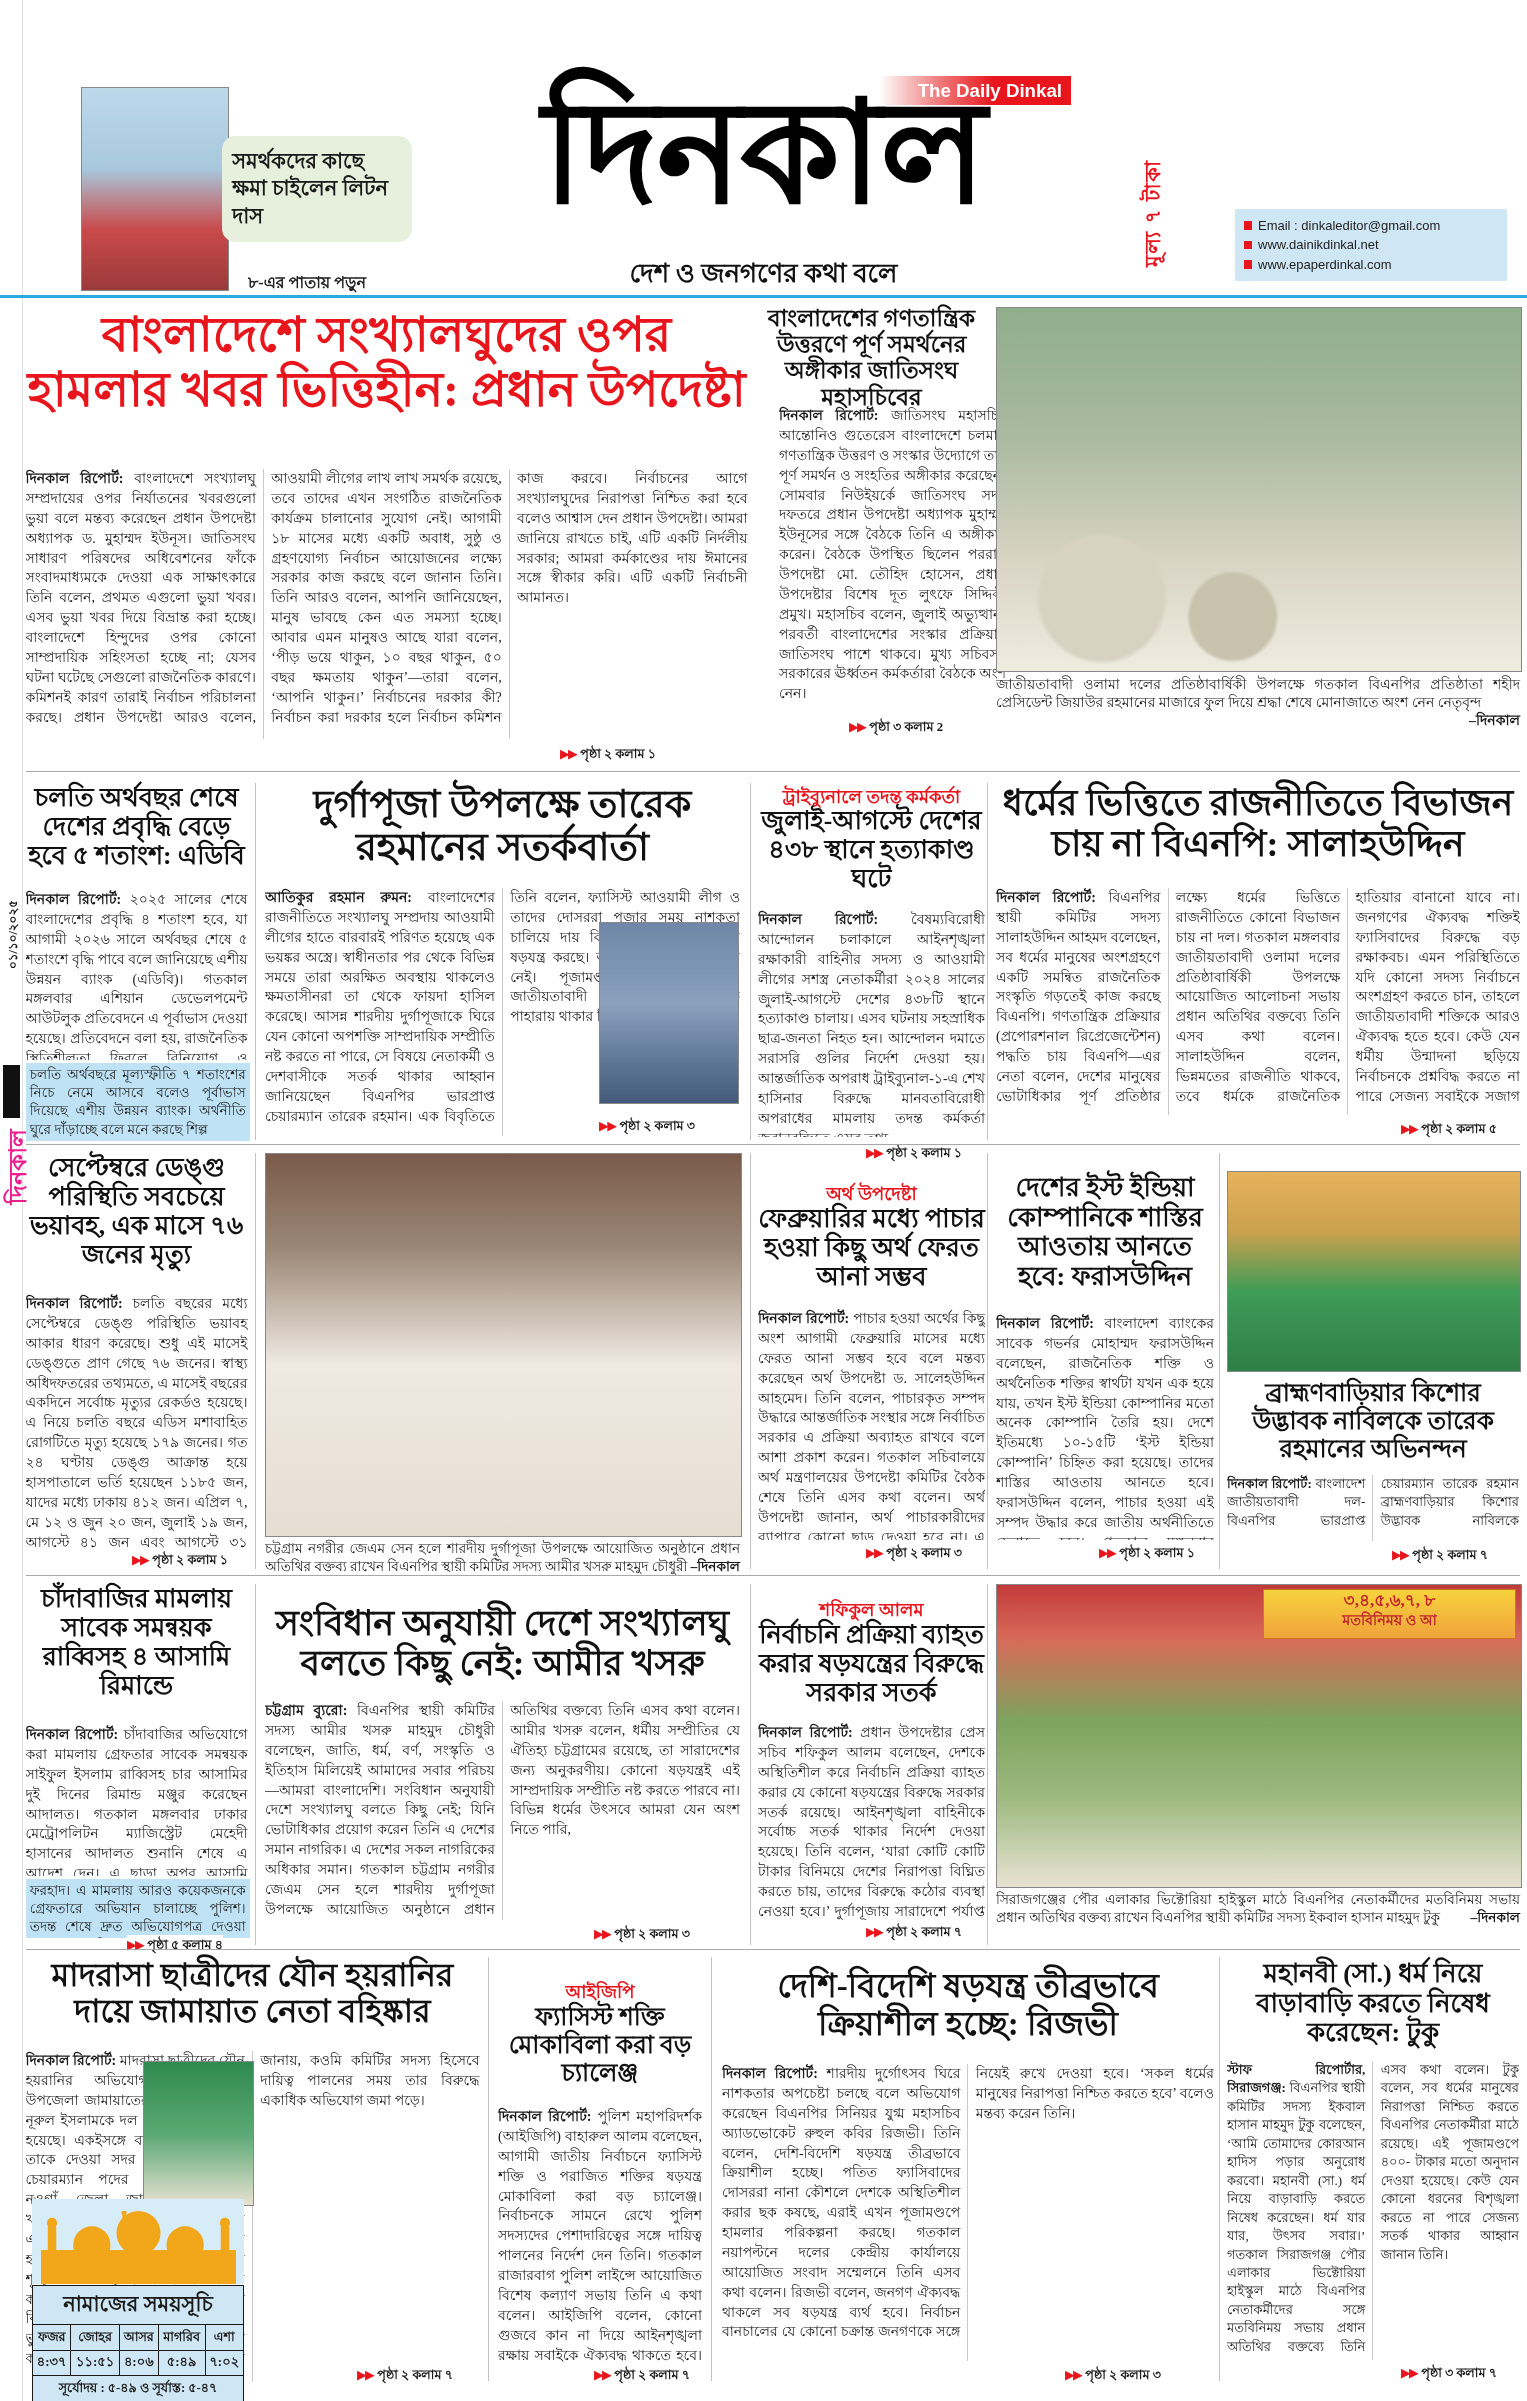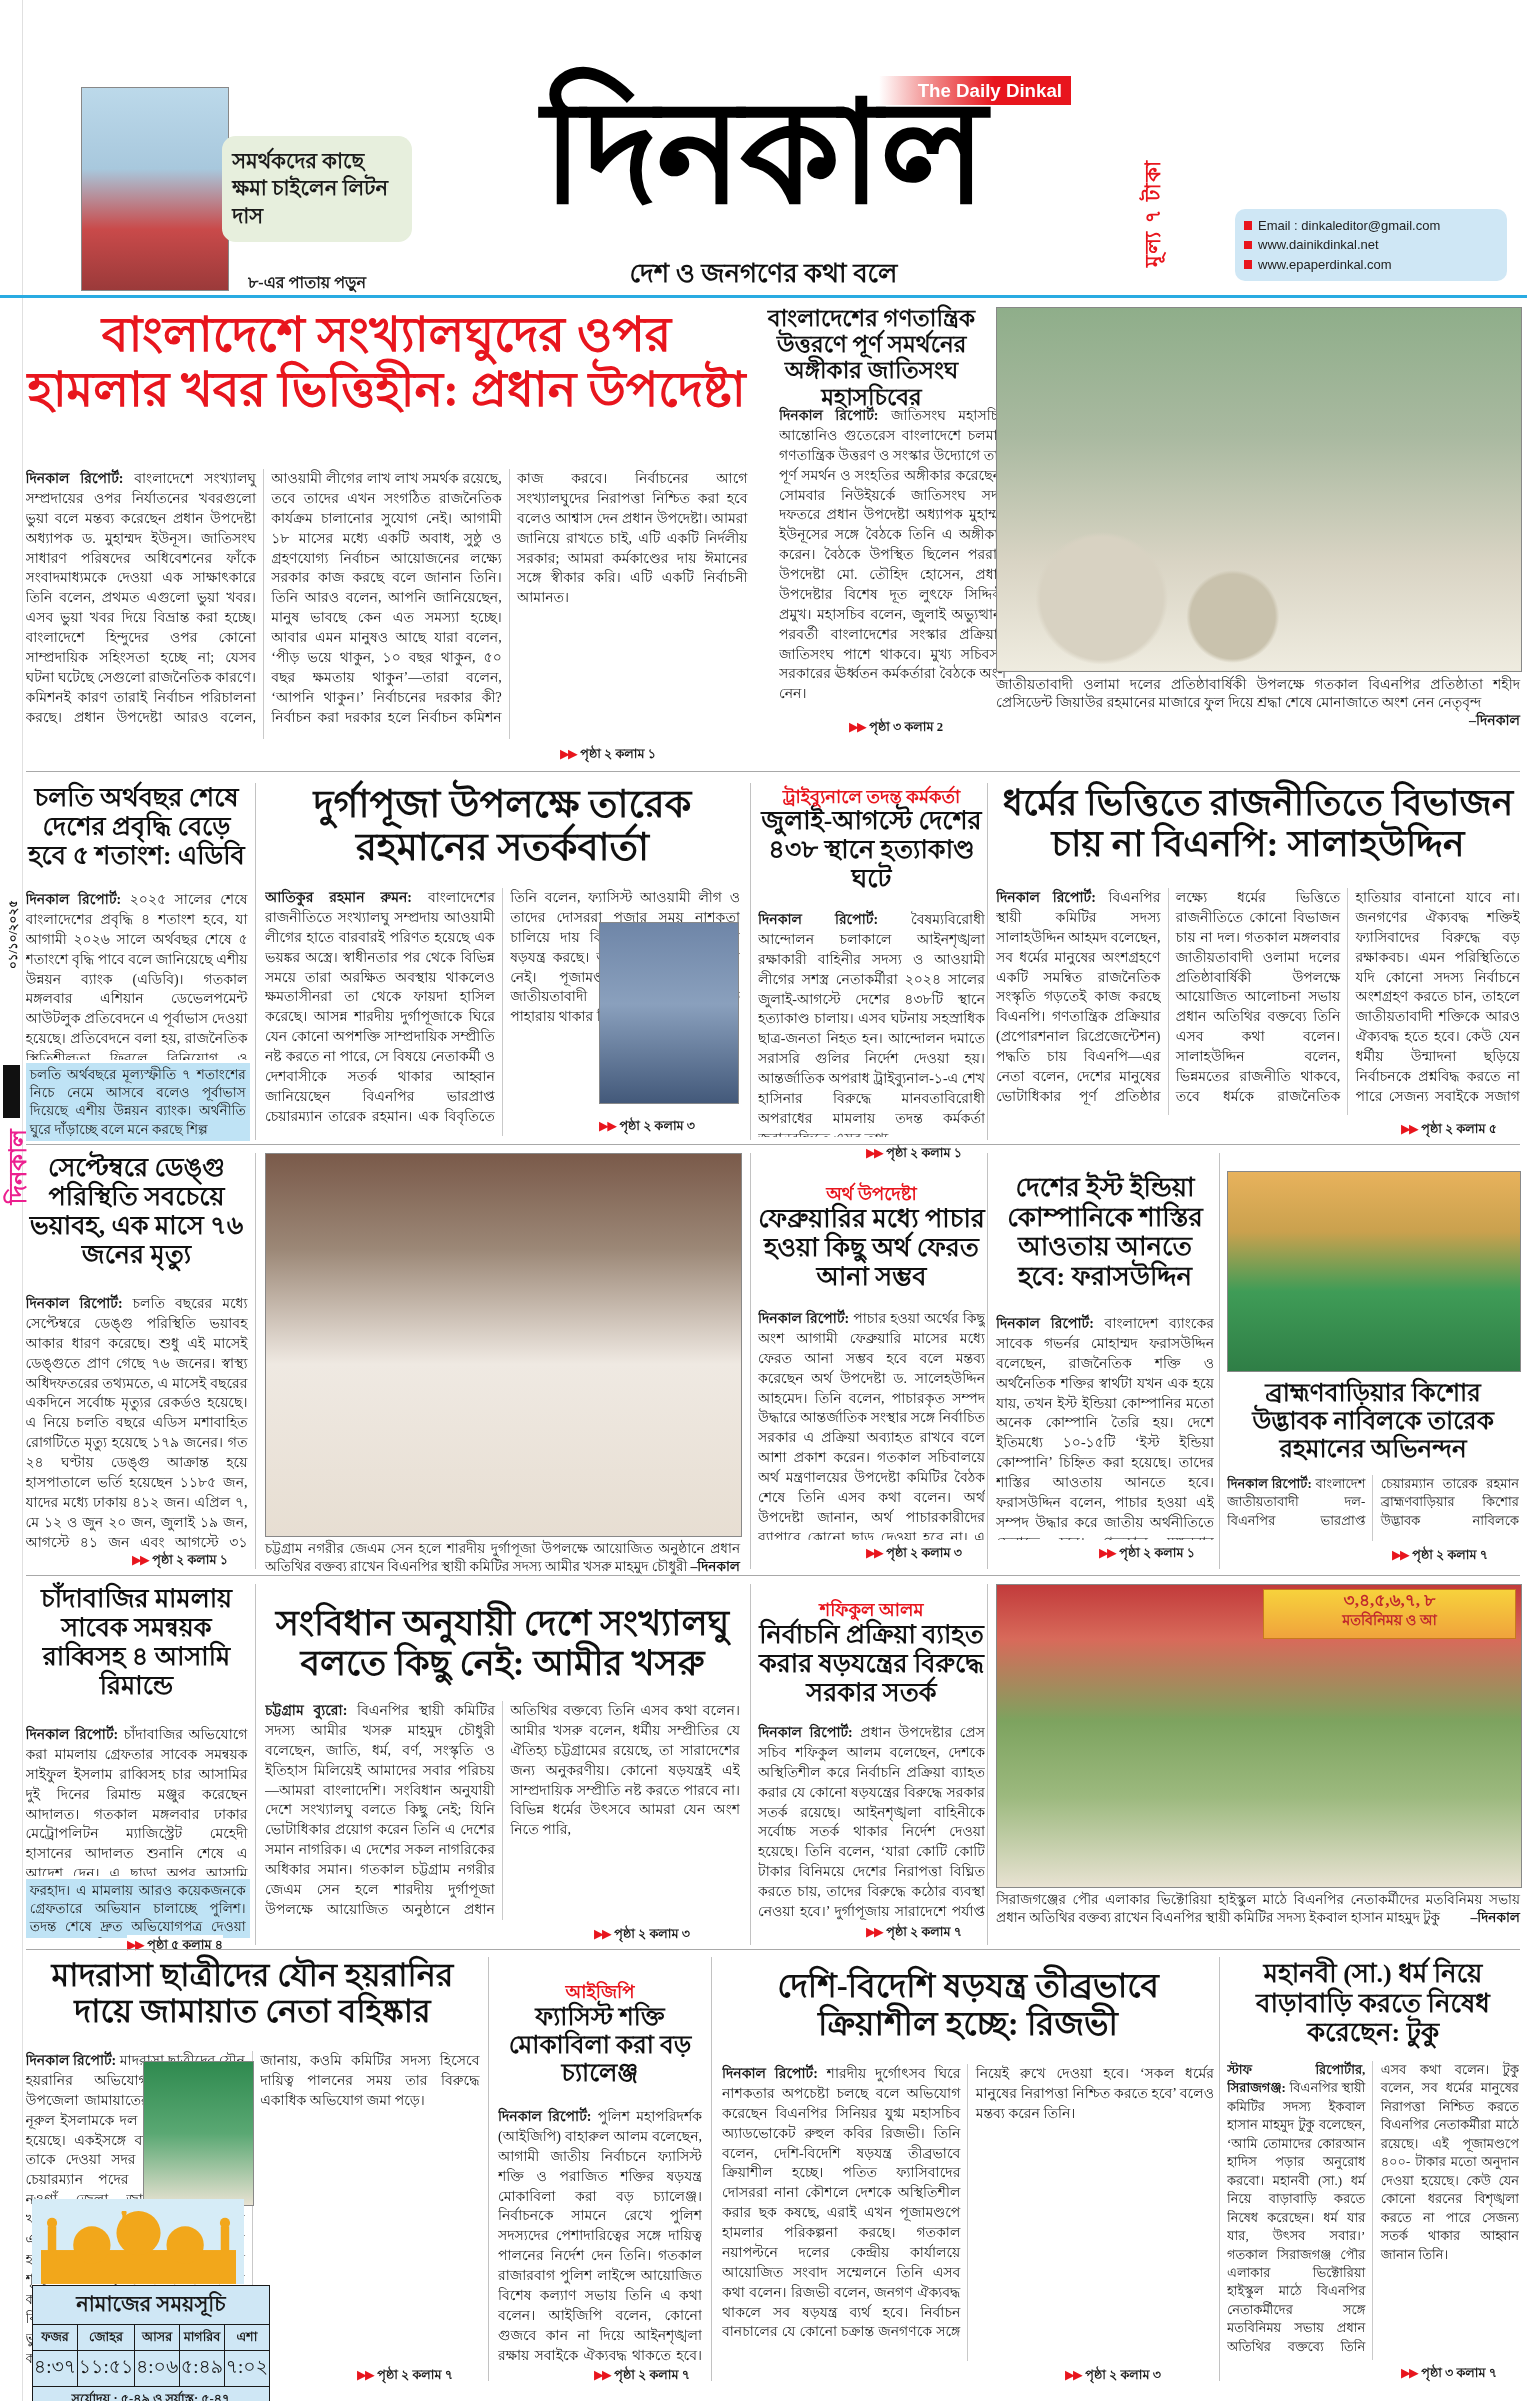--- a/index.html
+++ b/index.html
@@ -23,35 +23,35 @@
   .vrule{background:#c2c2c2;width:0.8px;}
   .note{background:#bfe3f5;padding:2.5px 4.2px;font-size:13.6px;line-height:1.35;text-align:justify;overflow:hidden;}
   
   #logo{font-weight:bold;font-size:143px;line-height:1;color:#000;text-align:center;letter-spacing:-1.7px;}
   #tagline{font-size:26px;font-weight:bold;text-align:center;color:#111;}
   #ribbon{background:linear-gradient(90deg,#ffffff 0%,#f08080 30%,#e8151d 60%,#e8151d 100%);
           color:#fff;font-family:"Liberation Sans",sans-serif;font-weight:bold;font-size:18.7px;
           display:flex;align-items:center;justify-content:flex-end;padding-right:8.5px;}
   #price{writing-mode:vertical-rl;transform:rotate(180deg);color:#e8151d;font-weight:bold;font-size:21px;letter-spacing:1.7px;}
   .regline{font-size:16px;font-weight:bold;border-bottom:1.7px solid #f0a33c;padding:2.5px 0 4.2px 0;}
-  #contactbox{background:#cfe7f5;border-radius:10px;padding:6.8px 8.5px;font-family:"Liberation Sans",sans-serif;
+  #contactbox{background:#cfe7f5;border-radius:1px;padding:6.8px 8.5px;font-family:"Liberation Sans",sans-serif;
               font-size:13px;line-height:1.5;color:#222;}
   .bullet{display:inline-block;width:8.5px;height:8.5px;background:#e8151d;margin-right:6px;}
   #teaserbox{background:#e7efdd;border-radius:13.6px;padding:12px 10.2px;font-size:21px;font-weight:bold;line-height:1.3;}
   #teaser-ref{font-size:16px;font-weight:bold;text-align:center;color:#222;}
   #cyanrule{background:#29abe2;}
   
   .vtext{writing-mode:vertical-rl;transform:rotate(180deg);white-space:nowrap;}
   
   #prayer{border:1.7px solid #1a1a1a;background:#cfe7f5;width:212px;border-collapse:collapse;
           font-family:"Liberation Serif",serif;}
   #prayer td,#prayer th{border:0.8px solid #1a1a1a;text-align:center;padding:1.7px 0.8px;}
   #prayer .ptitle{font-size:21px;font-weight:bold;}
   #prayer .phead{font-size:12.7px;font-weight:bold;}
-  #prayer .ptime{font-size:19px;font-weight:normal;}
+  #prayer .ptime{font-size:13px;font-weight:bold;}
   #prayer .psun{font-size:12.7px;font-weight:bold;}
   #mosque{background:#d6ecf7;display:flex;align-items:flex-end;justify-content:center;}
   
   .ph-crowd{background:
      radial-gradient(circle at 20% 80%,#d8d2c2 0 12%,transparent 13%),
      radial-gradient(circle at 45% 85%,#c9c2ad 0 10%,transparent 11%),
      linear-gradient(180deg,#8fae8a 0%,#a9b9a0 35%,#d9d4c4 70%,#efece0 100%);}
   .ph-press{background:linear-gradient(180deg,#7a5a4a 0%,#9c8877 25%,#efe9e2 55%,#e7ded2 100%);}
   .ph-rally{background:linear-gradient(180deg,#c23b3b 0%,#d86a5a 18%,#7da35f 45%,#9cb97e 70%,#e8e2d2 100%);}
   .ph-boys{background:linear-gradient(180deg,#e8b25c 0%,#caa14e 30%,#3f9c57 60%,#2f7e46 100%);}

